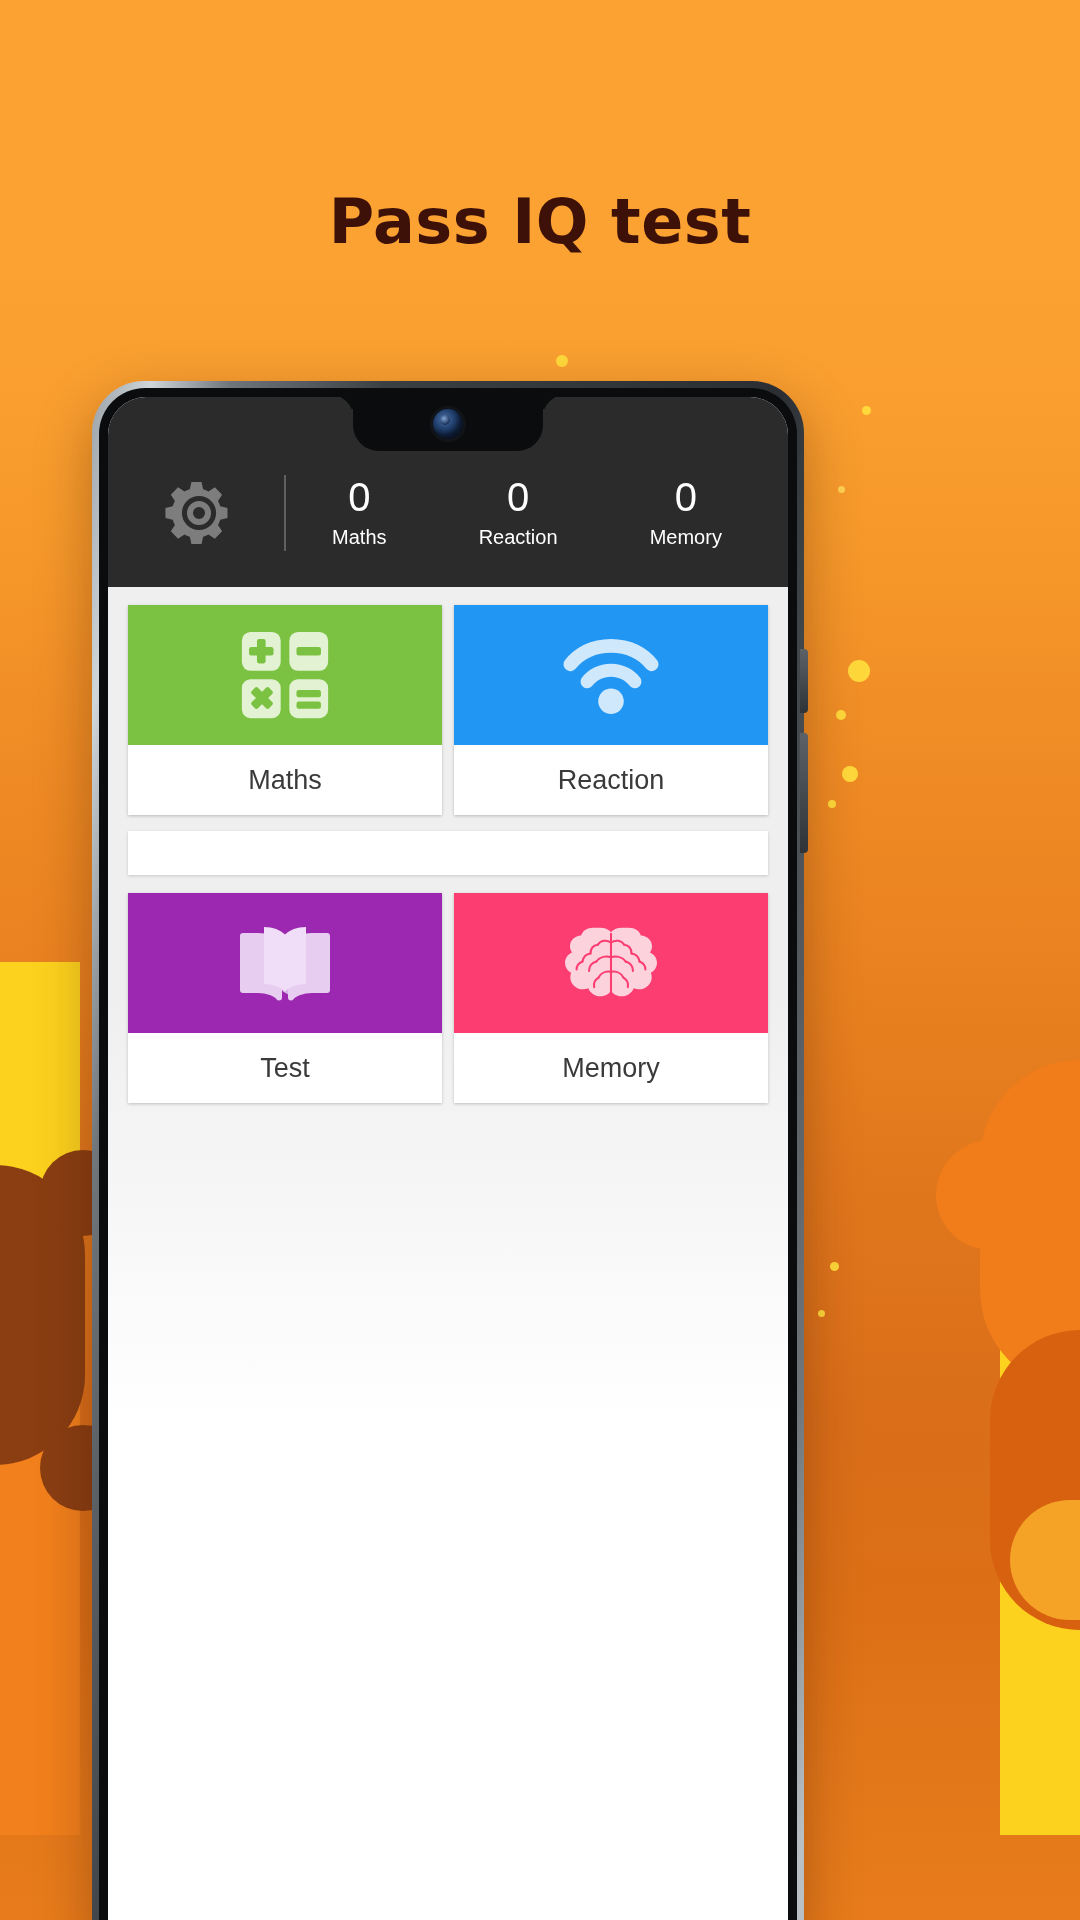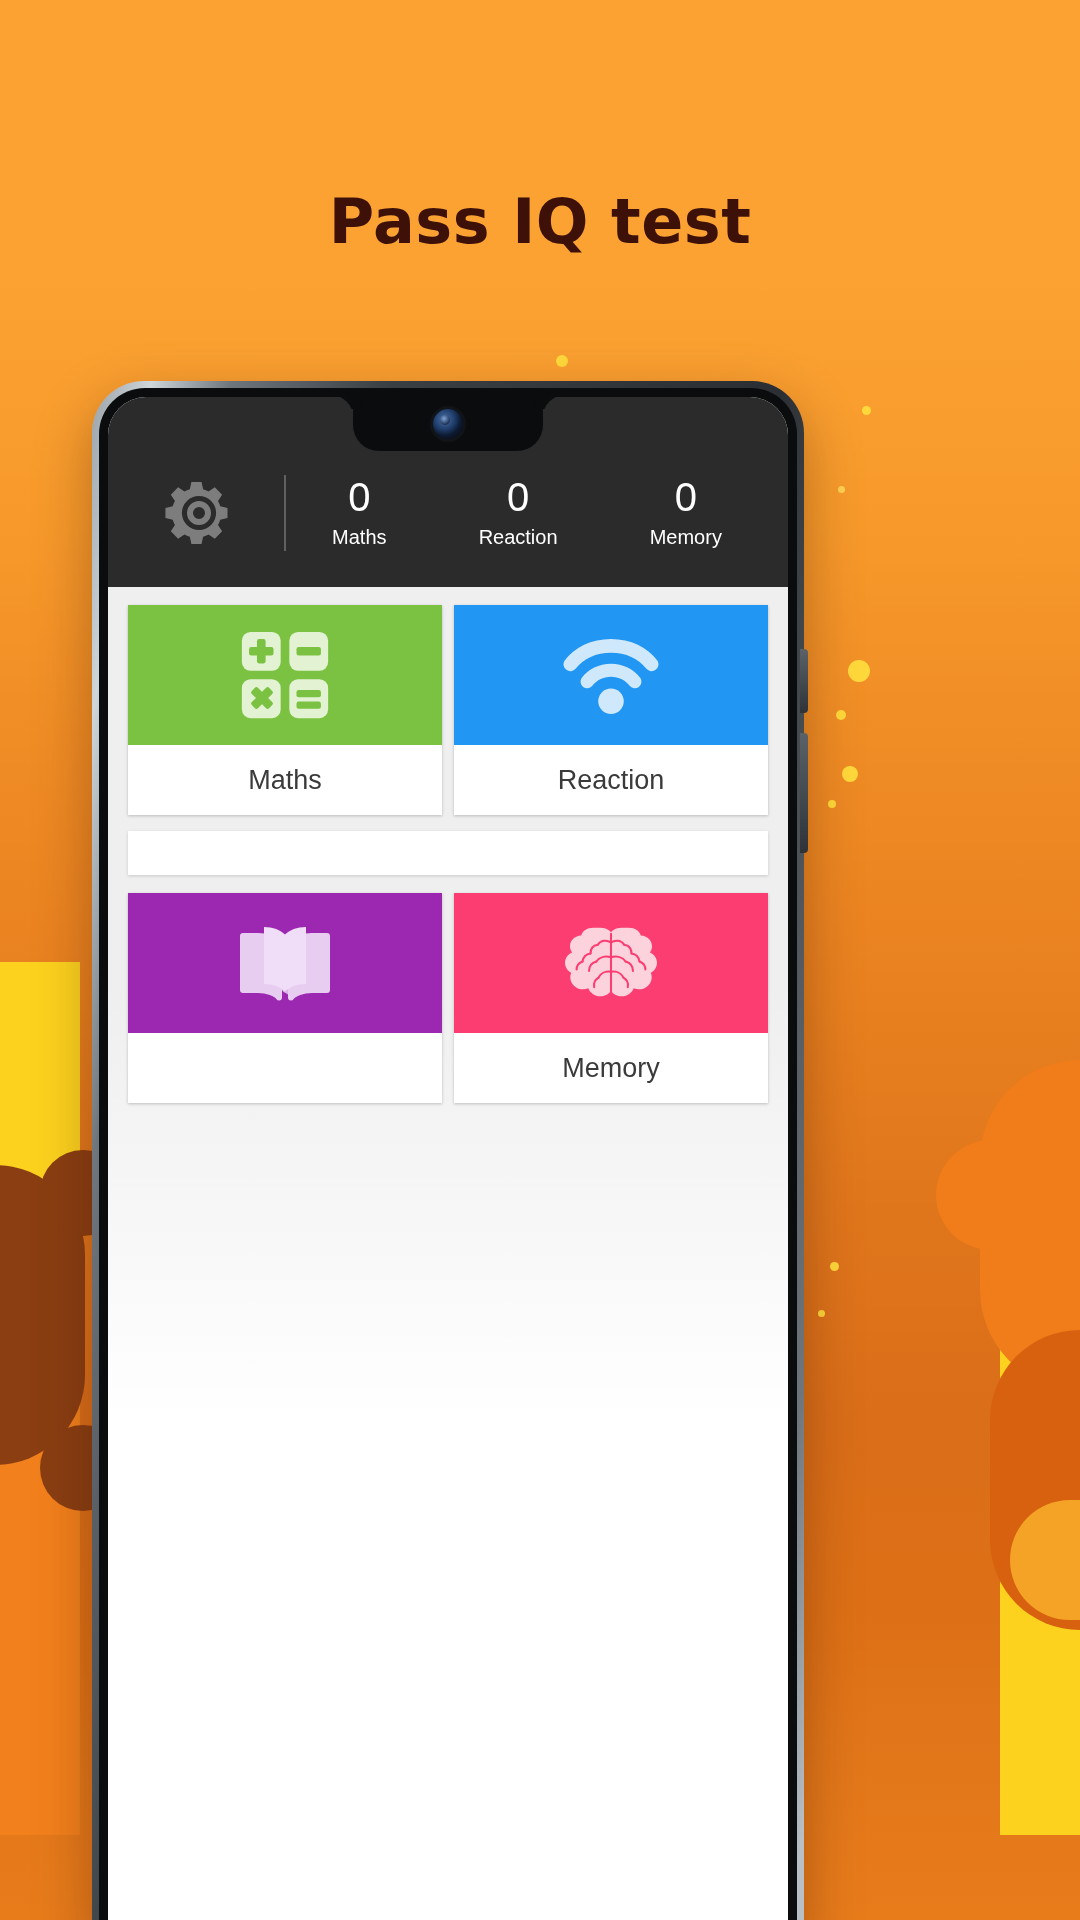--- a/index.html
+++ b/index.html
@@ -365,20 +365,21 @@
               <div class="tile-art art-test">
                 <svg class="icon-svg" width="96" height="90" viewBox="0 0 64 60">
                   <path d="M4 12h10c6 0 12 2 14 5v36c-2-3-8-5-14-5H4V12z" fill="#e7cdf0" stroke="#e7cdf0" stroke-width="4" stroke-linejoin="round"></path>
                   <path d="M60 12H50c-6 0-12 2-14 5v36c2-3 8-5 14-5h10V12z" fill="#e7cdf0" stroke="#e7cdf0" stroke-width="4" stroke-linejoin="round"></path>
                   <path d="M30 17c1-2 3-3 4-3v37c-1-1-3-1-4-3z" fill="#d8b4e6"></path>
                   <path d="M12 4h6c6 0 11 2 14 5 3-3 8-5 14-5h6" fill="none" stroke="#e7cdf0" stroke-width="0"></path>
                   <path d="M18 6c6 0 11 2 14 5v38c-3-3-8-5-14-5z" fill="#f0ddf7"></path>
                   <path d="M46 6c-6 0-11 2-14 5v38c3-3 8-5 14-5z" fill="#f0ddf7"></path>
                 </svg>
               </div>
+              <div class="tile-label">Test</div>
             </div>
 
             <div class="tile">
               <div class="tile-art art-memory">
                 <svg class="icon-svg" width="100" height="82" viewBox="0 0 68 56">
                   <path d="M22 4c-4.5 0-7.5 2.3-8.4 5.3C9.4 9.6 6 12.6 6 16.6c0 1.6.5 3 1.4 4.2C4.6 22 2.6 24.6 2.6 27.8c0 3 1.7 5.5 4.2 6.8-.4 1-.6 2-.6 3.1 0 4.6 3.9 8.3 8.7 8.3 1.3 0 2.5-.3 3.6-.8 1.2 3.2 4.4 5.5 8.2 5.5 4.3 0 7.9-3 8.6-6.9V9.3C34.3 6.2 30.9 4 26.8 4z" fill="#fcd3dc"></path>
                   <path d="M46 4c4.5 0 7.5 2.3 8.4 5.3 4.2.3 7.6 3.3 7.6 7.3 0 1.6-.5 3-1.4 4.2 2.8 1.2 4.8 3.8 4.8 7 0 3-1.7 5.5-4.2 6.8.4 1 .6 2 .6 3.1 0 4.6-3.9 8.3-8.7 8.3-1.3 0-2.5-.3-3.6-.8-1.2 3.2-4.4 5.5-8.2 5.5-4.3 0-7.9-3-8.6-6.9V9.3C33.7 6.2 37.1 4 41.2 4z" fill="#fcd3dc"></path>
                   <g stroke="#fc3d72" stroke-width="1.4" fill="none" stroke-linecap="round">
                     <path d="M34 8v42"></path>
                     <path d="M34 14c-3-2-7-1.5-9 1.5"></path>

